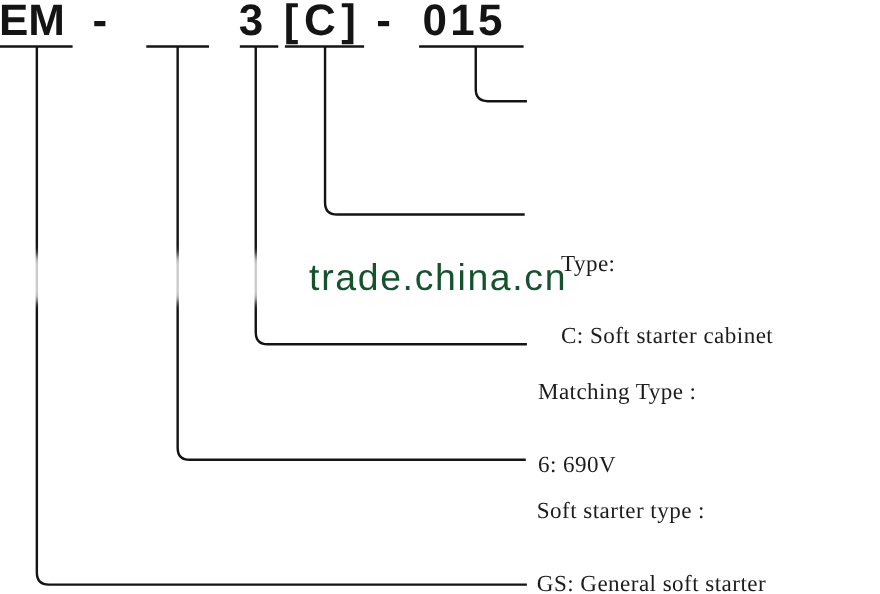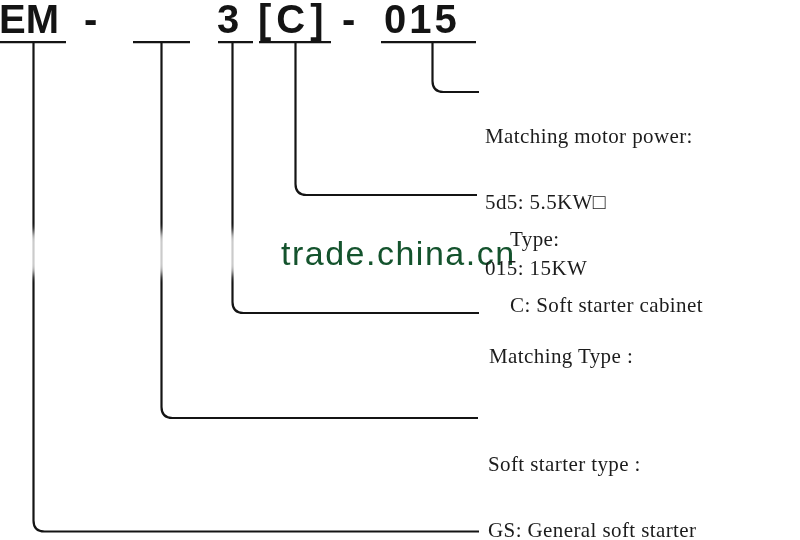--- a/index.html
+++ b/index.html
@@ -80,33 +80,29 @@
 
   <div class="watermark">trade.china.cn</div>
 
   <span class="title-seg seg-em">EM</span>
   <span class="title-seg seg-dash1">-</span>
   <span class="title-seg seg-3">3</span>
   <span class="title-seg seg-c">[C]</span>
   <span class="title-seg seg-dash2">-</span>
   <span class="title-seg seg-015">015</span>
 
-  <div class="note note-motor">
-    <div>Matching motor power:</div>
-    <div>5d5: 5.5KW□</div>
-    <div>015: 15KW</div>
-  </div>
 
   <div class="note note-type">
     <div>Type:</div>
     <div>C: Soft starter cabinet</div>
   </div>
 
   <div class="note note-voltage">
     <div>Matching Type :</div>
+    <div>6: 690V</div>
   </div>
 
   <div class="note note-softstarter">
     <div>Soft starter type :</div>
     <div>GS: General soft starter</div>
     
   </div>
 
   <div class="note note-manufacturer">
     

